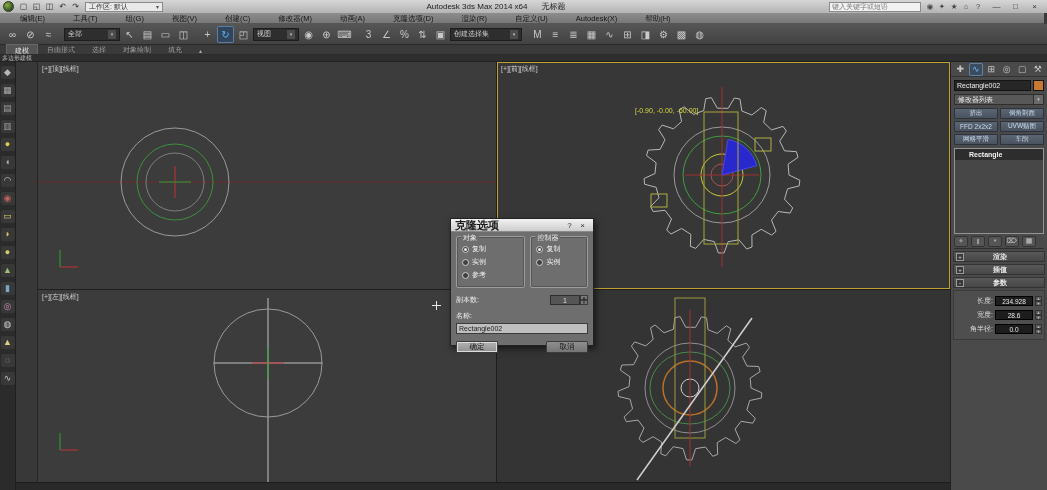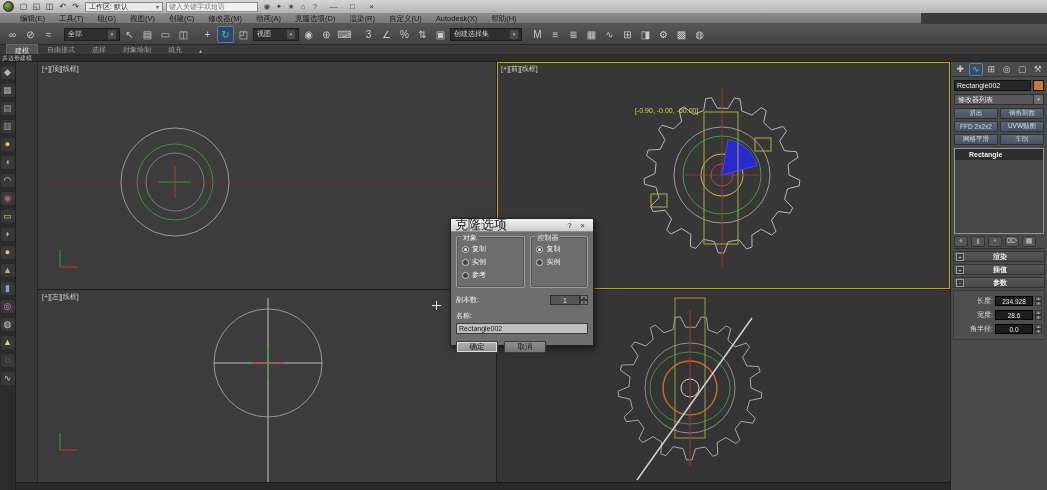--- a/index.html
+++ b/index.html
@@ -13,21 +13,21 @@
   .qa-ico { width:13px; height:11px; display:flex; align-items:center; justify-content:center; font-size:8px; color:#333; border-radius:2px; }
   .workspace { height:10px; min-width:78px; background:#e9e9e9; border:1px solid #8a8a8a; font-size:7px; color:#333; display:flex; align-items:center; padding:0 3px; gap:4px; }
   .workspace .arr { margin-left:auto; font-size:6px; color:#555; }
   .tb-title { flex:1; text-align:center; font-size:8px; color:#1d1d1d; white-space:nowrap; overflow:hidden; }
   .tb-title b { font-weight:normal; margin-left:14px; }
   .search-box { width:92px; height:10px; background:#f2f2f2; border:1px solid #8a8a8a; font-size:7px; color:#555; padding:0 2px; }
   .info-ico { width:12px; height:11px; font-size:7.5px; color:#444; display:flex; align-items:center; justify-content:center; }
   .win-btn { width:19px; height:11px; font-size:8px; color:#333; display:flex; align-items:center; justify-content:center; }
 
   
-  .menubar { position:absolute; left:0; top:13px; width:921px; height:11px; background:linear-gradient(#8d8d8d,#787878); display:flex; align-items:center; padding:0 14px; gap:2px; border-bottom:1px solid #555; }
+  .menubar { position:absolute; left:0; top:13px; width:1044px; height:11px; background:linear-gradient(#8d8d8d,#787878); display:flex; align-items:center; padding:0 14px; gap:16px; border-bottom:1px solid #555; }
   .menu-item { font-size:7.5px; color:#161616; padding:0 6px; height:11px; line-height:11px; white-space:nowrap; }
 
   
   .main-toolbar { position:absolute; left:0; top:24px; width:1047px; height:21px; background:linear-gradient(#565656,#424242); border-bottom:1px solid #2a2a2a; display:flex; align-items:center; padding:0 4px; gap:1px; }
   .tbtn { width:17px; height:17px; display:flex; align-items:center; justify-content:center; font-size:10px; color:#c9c9c9; border-radius:2px; flex:0 0 auto; }
   .tbtn.active { background:#32455c; box-shadow:inset 0 0 0 1px #5a7da5; color:#59b2ef; }
   .tsep { width:5px; flex:0 0 auto; }
   .tdrop { height:13px; background:#2e2e2e; border:1px solid #1d1d1d; color:#cfcfcf; font-size:7px; display:flex; align-items:center; padding:0 3px; gap:3px; flex:0 0 auto; }
   .tdrop .arr { background:#4c4c4c; width:8px; height:9px; display:flex; align-items:center; justify-content:center; font-size:5px; color:#bbb; }
 
@@ -57,40 +57,40 @@
   #vp-br { left:459px; top:228px; width:453px; height:192px; background:#343434; }
   .coord-readout { position:absolute; left:138px; top:45px; font-size:7px; color:#d8d840; z-index:3; }
   .cursor-cross { position:absolute; left:394px; top:239px; width:9px; height:9px; z-index:4; }
   .cursor-cross::before, .cursor-cross::after { content:""; position:absolute; background:#e8e8e8; }
   .cursor-cross::before { left:4px; top:0; width:1px; height:9px; }
   .cursor-cross::after { left:0; top:4px; width:9px; height:1px; }
 
   
   .dialog { position:absolute; left:450px; top:218px; width:144px; height:128px; background:#6e6e6e; border:1px solid #222; box-shadow:2px 3px 6px rgba(0,0,0,.55); z-index:50; }
   .dlg-title { height:13px; background:linear-gradient(#f2f2f2,#cdcdcd); display:flex; align-items:center; padding:0 4px; border-bottom:1px solid #8a8a8a; }
-  .dlg-title .t { font-size:13px; color:#1a1a1a; flex:1; }
+  .dlg-title .t { font-size:11px; color:#1a1a1a; flex:1;font-weight:bold; }
   .dlg-btn { width:13px; height:11px; display:flex; align-items:center; justify-content:center; font-size:8px; color:#333; }
   .dlg-body { padding:4px 5px 0; }
   .dlg-groups { display:flex; gap:5px; }
   .fgroup { border:1px solid #9c9c9c; box-shadow:inset 0 0 0 1px #565656; border-radius:2px; position:relative; padding:7px 5px 3px; height:52px; }
   .fgroup.obj { width:70px; } .fgroup.ctrl { width:58px; }
   .fgroup .glabel { position:absolute; left:4px; top:-4px; background:#6e6e6e; padding:0 2px; font-size:7px; color:#efefef; }
   .radio-row { display:flex; align-items:center; gap:3px; margin-bottom:3px; cursor:default; }
   .radio-dot { width:7px; height:7px; border-radius:50%; background:#404040; border:1px solid #cfcfcf; position:relative; flex:0 0 auto; }
   .radio-row.active .radio-dot::after { content:""; position:absolute; left:1px; top:1px; width:3px; height:3px; border-radius:50%; background:#f2f2f2; }
   .radio-row span.lbl { font-size:7px; color:#efefef; }
   .dlg-copies { display:flex; align-items:center; margin-top:7px; }
   .dlg-copies .lab { font-size:7px; color:#efefef; }
   .spin { margin-left:auto; display:flex; height:10px; }
   .spin .val { width:30px; background:#555; border:1px solid #2e2e2e; color:#ddd; font-size:7px; text-align:center; line-height:9px; }
   .spin .arrs { width:8px; display:flex; flex-direction:column; }
   .spin .arrs div { flex:1; background:#7a7a7a; border:1px solid #3a3a3a; font-size:4px; line-height:3px; color:#222; text-align:center; }
   .dlg-name-lab { font-size:7px; color:#efefef; margin-top:6px; }
   .dlg-name { margin-top:2px; height:11px; background:#bfbfbf; border:1px solid #3c3c3c; font-size:7px; color:#1c1c1c; line-height:10px; padding:0 2px; }
-  .dlg-actions { display:flex; justify-content:flex-start; gap:6px; margin-top:7px; }
+  .dlg-actions { display:flex; justify-content:space-between; gap:6px; margin-top:7px; }
   .dlg-act { width:42px; height:12px; font-size:7.5px; color:#141414; display:flex; align-items:center; justify-content:center; border:1px solid #3c3c3c; border-radius:1px; }
   .dlg-act.ok { background:linear-gradient(#b3b3b3,#8f8f8f); box-shadow:0 0 0 1px #dcdcdc inset; }
   .dlg-act.cancel { background:linear-gradient(#8f8f8f,#757575); }
 
   
   .cpanel { position:absolute; left:950px; top:62px; width:97px; height:428px; background:#4a4a4a; border-left:1px solid #222; }
   .cp-tabs { height:15px; display:flex; align-items:center; padding:1px 2px; gap:1px; border-bottom:1px solid #333; }
   .cp-tab { flex:1; height:13px; display:flex; align-items:center; justify-content:center; font-size:9px; color:#c4c4c4; border-radius:2px; }
   .cp-tab.active { background:#3b4c60; color:#6fb9ef; box-shadow:inset 0 0 0 1px #5d82a8; }
   .cp-name { display:flex; gap:2px; margin:3px 3px 0; }
@@ -128,20 +128,23 @@
   <span class="qa-ico">▢</span>
       <span class="qa-ico">◱</span>
       <span class="qa-ico">◫</span>
       <span class="qa-ico">↶</span>
       <span class="qa-ico">↷</span>
     </div>
   <div class="workspace">
     <span>工作区: 默认</span>
     <span class="arr">▾</span>
   </div>
+  <div class="tb-title">
+    <span>Autodesk 3ds Max 2014 x64</span><b>无标题</b>
+  </div>
   <input class="search-box" readonly="" placeholder="键入关键字或短语" style="">
   <div style="display:flex">
 
   <span class="info-ico">◉</span>
       <span class="info-ico">✦</span>
       <span class="info-ico">★</span>
       <span class="info-ico">⌂</span>
       <span class="info-ico">?</span>
     </div>
   <div style="display:flex">

